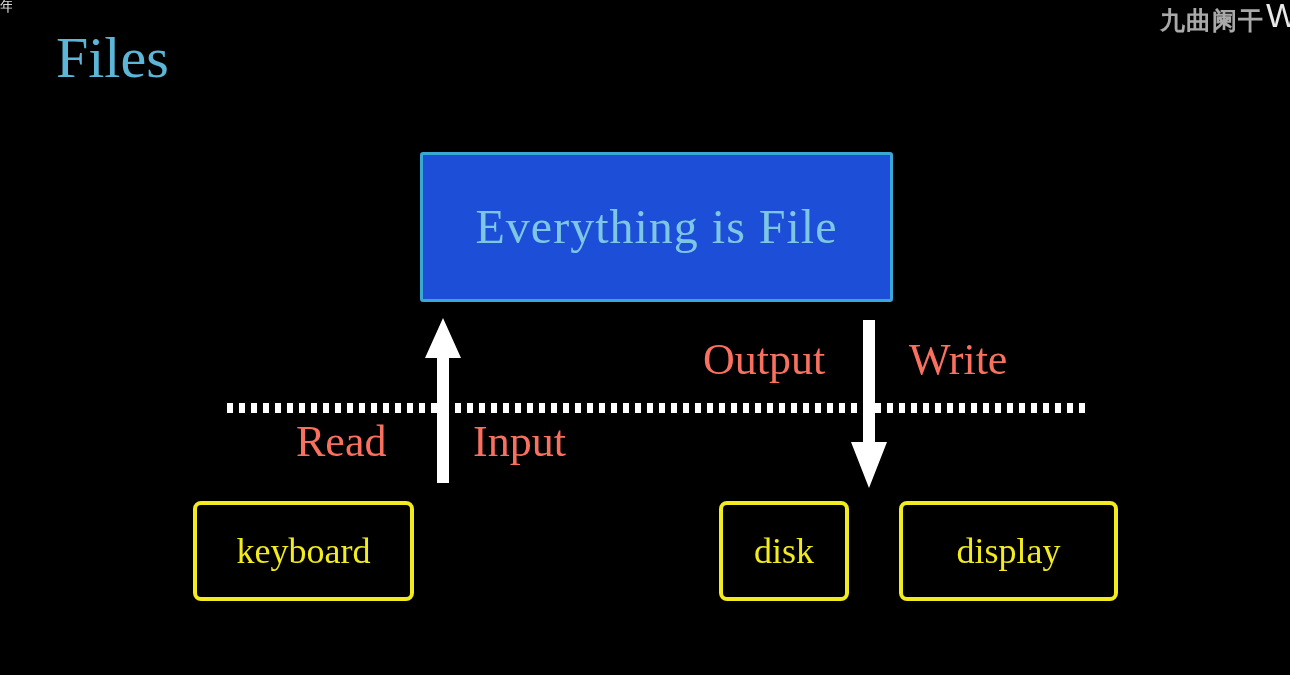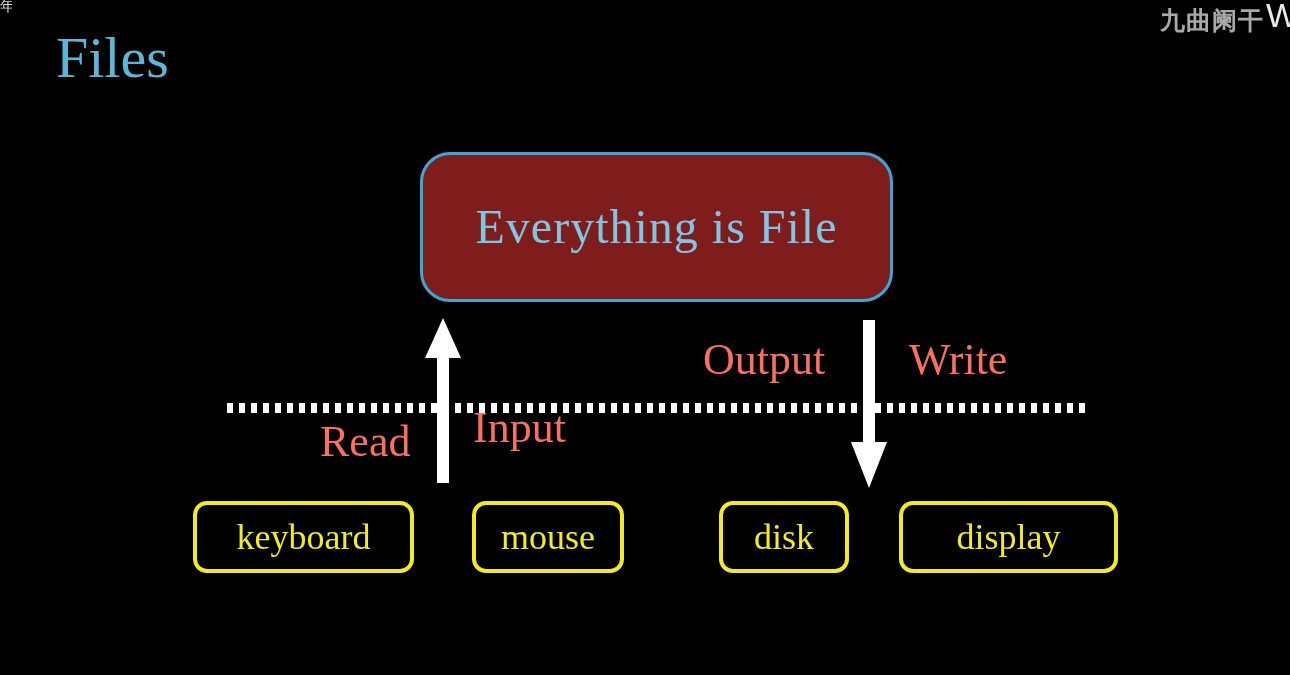--- a/index.html
+++ b/index.html
@@ -71,25 +71,25 @@
 
   
   .concept-box {
     position: absolute;
     left: 420px;
     top: 152px;
     width: 473px;
     height: 150px;
     box-sizing: border-box;
     border: 3px solid #3aa8d4;
-    border-radius: 30px;
+    border-radius: 3px;
     display: flex;
     align-items: center;
     justify-content: center;
-    background: #7f1d1d;
+    background: #1d4ed8;
   }
   .concept-box-label {
     color: #7ec7e4;
     font-size: 48px;
     line-height: 52px;
     letter-spacing: 1px;
     white-space: nowrap;
   }
 
   
@@ -123,37 +123,37 @@
   .arrow svg { display: block; }
 
   
   .flow-label {
     position: absolute;
     color: #f9705f;
     font-size: 44px;
     line-height: 40px;
     white-space: nowrap;
   }
-  .label-read   { left: 320px; top: 422px; }
-  .label-input  { left: 473px; top: 408px; }
+  .label-read   { left: 296px; top: 422px; }
+  .label-input  { left: 473px; top: 422px; }
   .label-output { left: 703px; top: 340px; }
   .label-write  { left: 903px; top: 340px; margin-left: 6px; }
 
   
   .device-box {
     position: absolute;
     box-sizing: border-box;
     border: 4px solid #f2eb1d;
-    border-radius: 14px;
+    border-radius: 8px;
     background: #000000;
     display: flex;
     align-items: center;
     justify-content: center;
     top: 501px;
-    height: 72px;
+    height: 100px;
   }
   .device-label {
     color: #f2eb1d;
     font-size: 36px;
     line-height: 40px;
     white-space: nowrap;
   }
   .device-keyboard { left: 193px; width: 221px; }
   .device-mouse    { left: 472px; width: 152px; }
   .device-disk     { left: 719px; width: 130px; }
@@ -191,23 +191,20 @@
   </div>
 
   <div class="flow-label label-read">Read</div>
   <div class="flow-label label-input">Input</div>
   <div class="flow-label label-output">Output</div>
   <div class="flow-label label-write">Write</div>
 
   <div class="device-box device-keyboard">
     <span class="device-label">keyboard</span>
   </div>
-  <div class="device-box device-mouse">
-    <span class="device-label">mouse</span>
-  </div>
   <div class="device-box device-display">
     <span class="device-label">display</span>
   </div>
   <div class="device-box device-disk">
     <span class="device-label">disk</span>
   </div>
 
 </div>
 
 </body></html>

